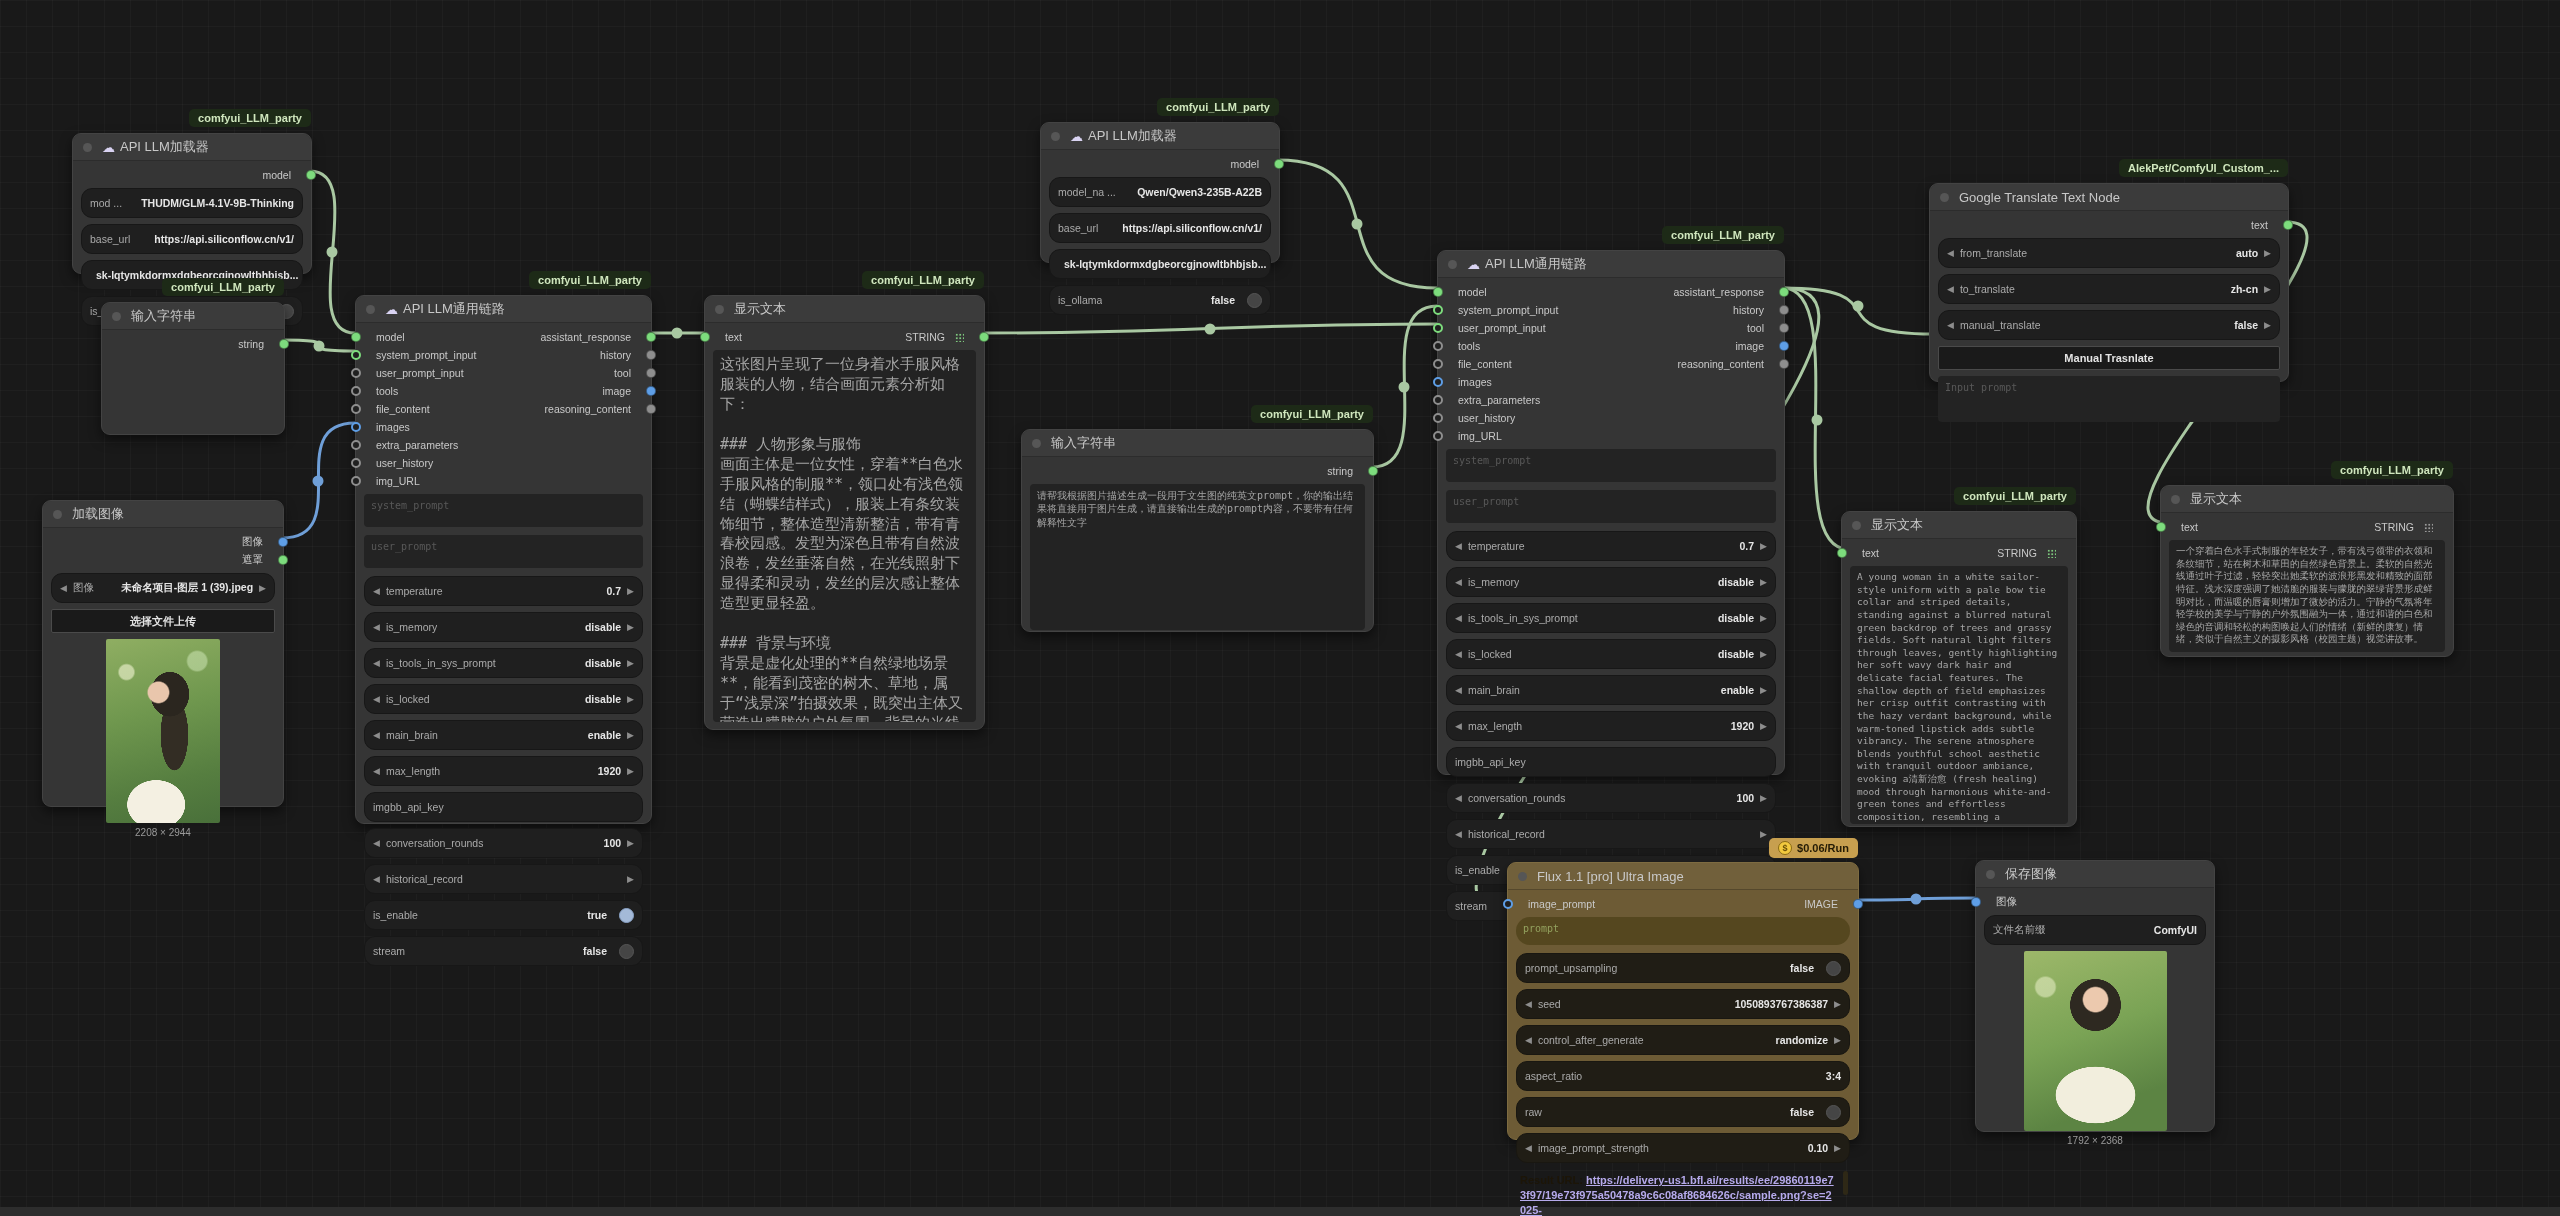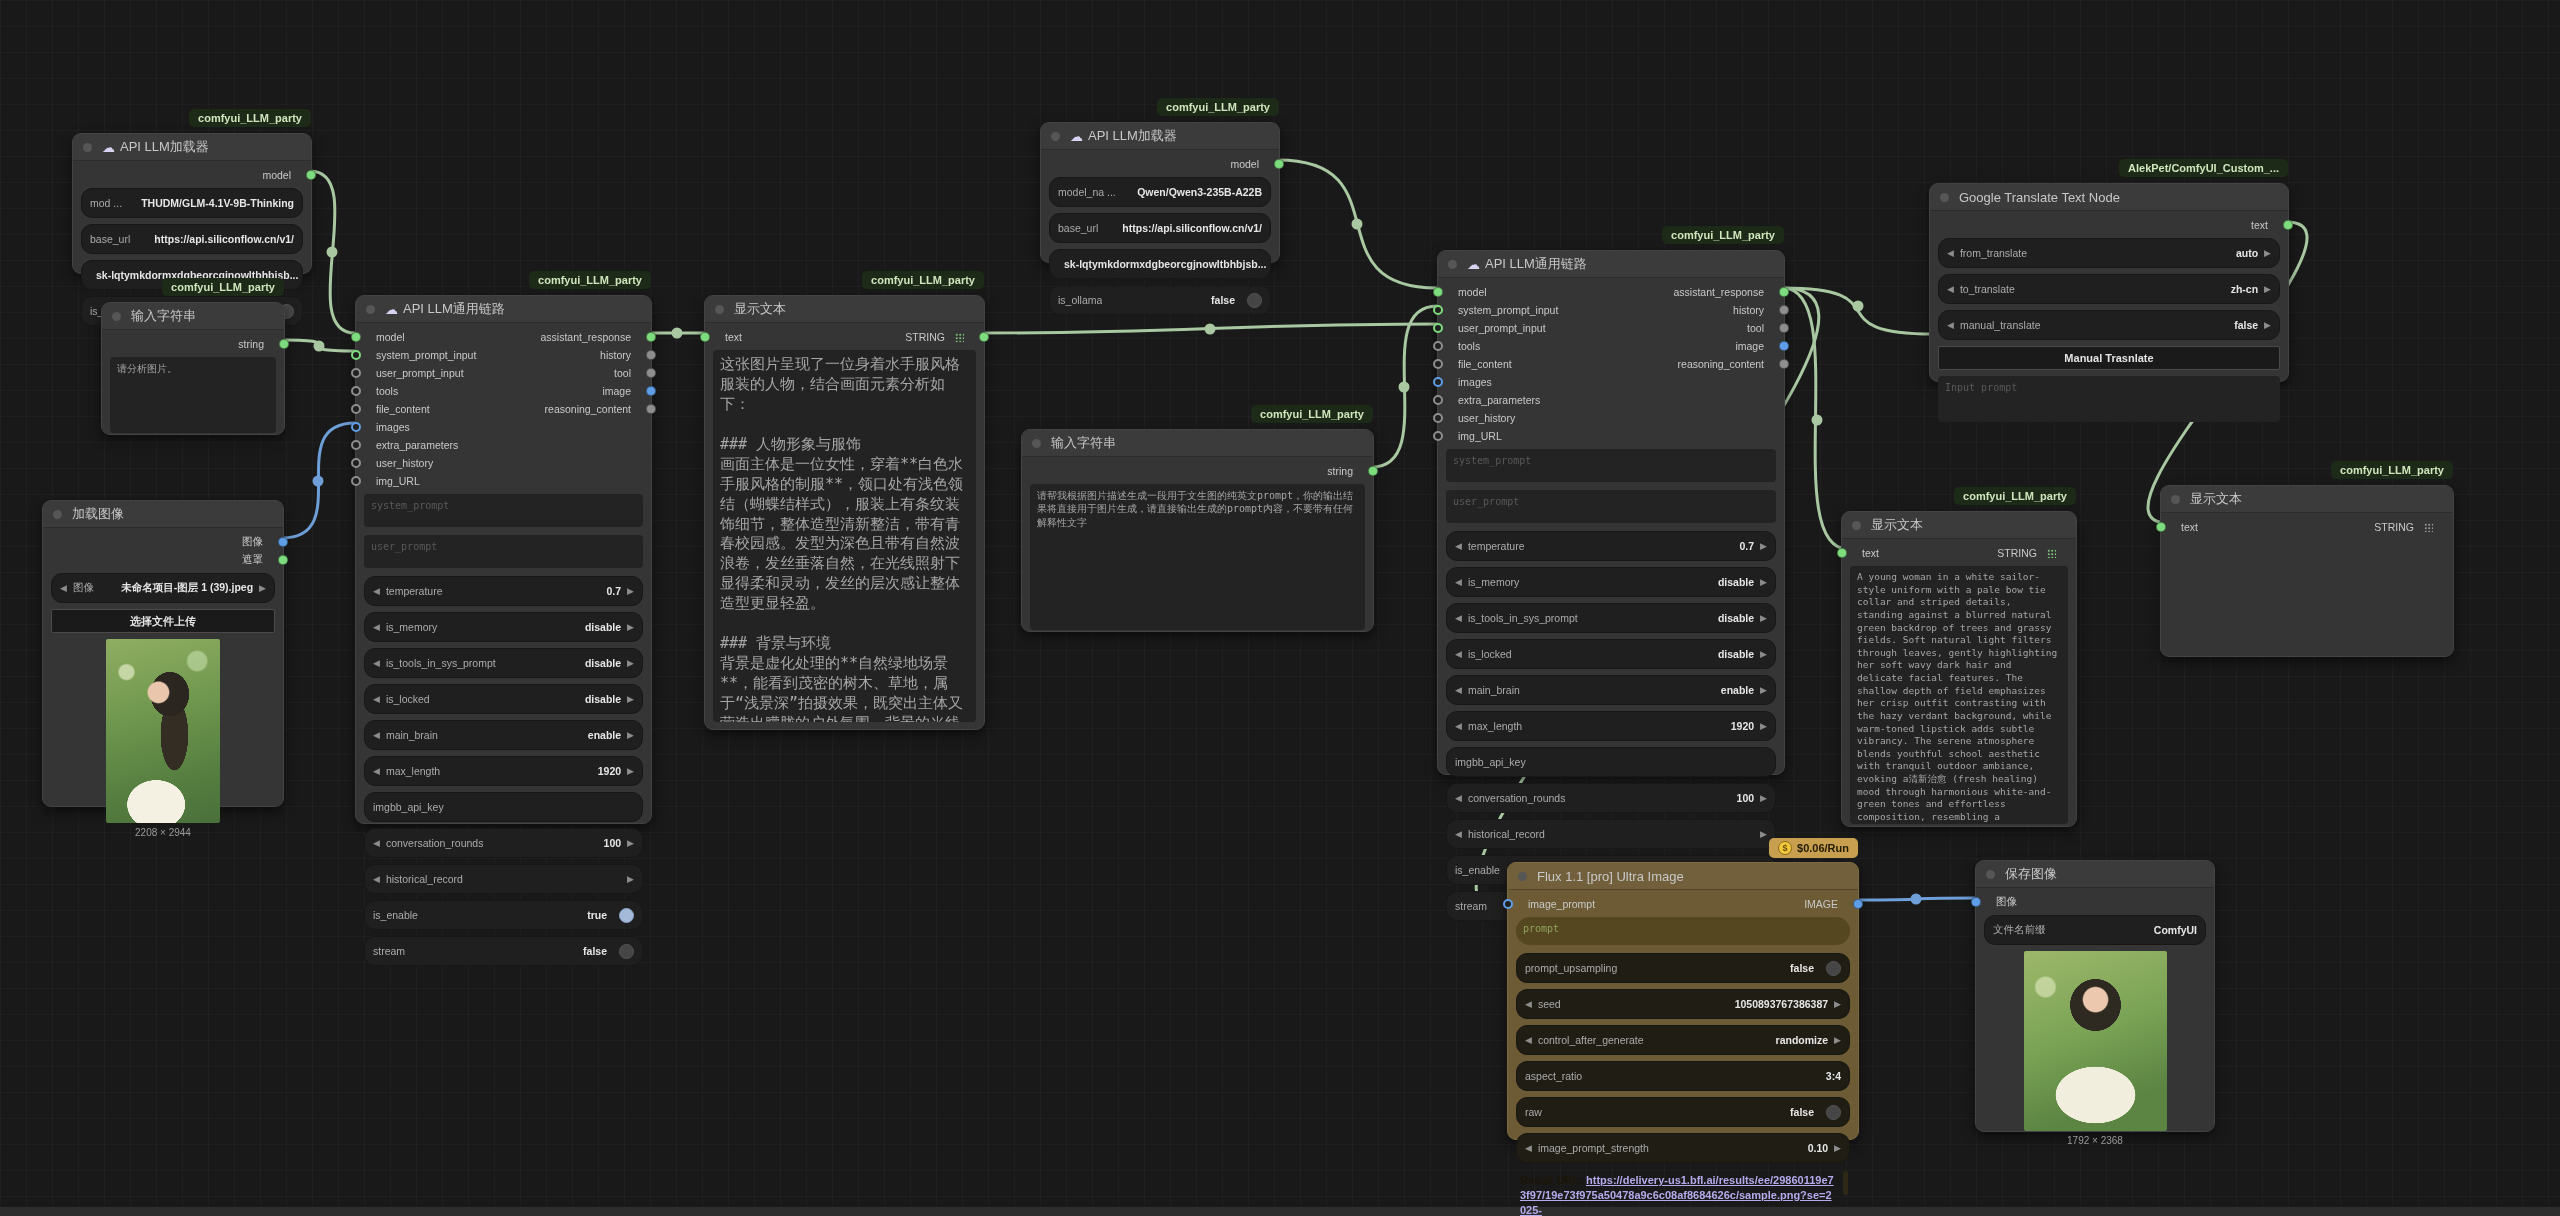--- a/index.html
+++ b/index.html
@@ -147,23 +147,20 @@
         <span class="ntitle">输入字符串</span>
       </div>
       <div class="ports">
         <div class="prow">
           <span class="pout">
             <span>string</span>
             <span class="pdot fill" style="background: rgb(125, 220, 125);"></span>
           </span>
         </div>
       </div>
-      <div class="body">
-        <div class="ta" style="height: 76px;">请分析图片。</div>
-      </div>
     </div>
     <div class="node" style="left: 42px; top: 500px; width: 240px; height: 305px;">
       <div class="nhead">
         <span class="cdot"></span>
         <span class="ntitle">加载图像</span>
       </div>
       <div class="ports">
         <div class="prow">
           <span class="pout">
             <span>图像</span>
@@ -648,20 +645,23 @@
           <span class="pin">
             <span class="pdot fill" style="background: rgb(125, 220, 125);"></span>
             <span>text</span>
           </span>
           <span class="pout">
             <span>STRING</span>
             <span class="gridicon" style="color: rgb(154, 154, 154);"></span>
           </span>
         </div>
       </div>
+      <div class="body">
+        <div class="ta" style="height: 112px; font-size: 9.5px;">一个穿着白色水手式制服的年轻女子，带有浅弓领带的衣领和条纹细节，站在树木和草田的自然绿色背景上。柔软的自然光线通过叶子过滤，轻轻突出她柔软的波浪形黑发和精致的面部特征。浅水深度强调了她清脆的服装与朦胧的翠绿背景形成鲜明对比，而温暖的唇膏则增加了微妙的活力。宁静的气氛将年轻学校的美学与宁静的户外氛围融为一体，通过和谐的白色和绿色的音调和轻松的构图唤起人们的情绪（新鲜的康复）情绪，类似于自然主义的摄影风格（校园主题）视觉讲故事。</div>
+      </div>
     </div>
     <div class="node flux" style="left: 1507px; top: 862px; width: 350px; height: 276px;">
       <div class="badge gold">
         <span class="coin">$</span>
         <span>$0.06/Run</span>
       </div>
       <div class="nhead">
         <span class="cdot"></span>
         <span class="ntitle">Flux 1.1 [pro] Ultra Image</span>
       </div>

